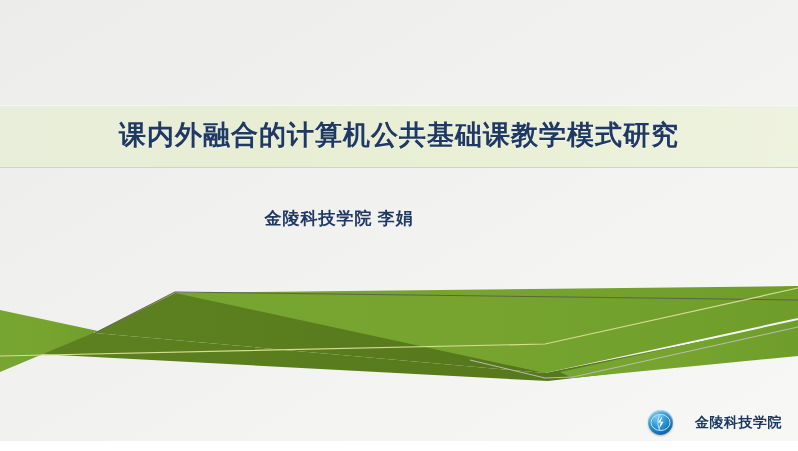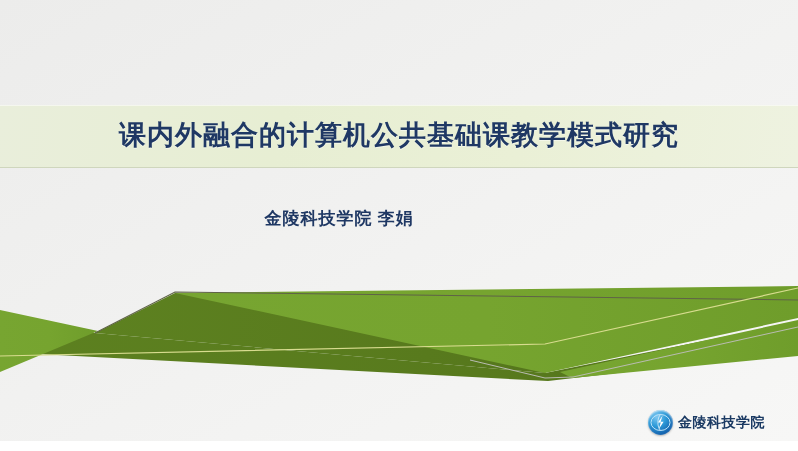--- a/index.html
+++ b/index.html
@@ -66,21 +66,21 @@
     height: 451px;
     pointer-events: none;
   }
   
   .footer-logo {
     position: absolute;
     left: 648px;
     top: 410px;
     display: flex;
     align-items: center;
-    gap: 5px;
+    gap: 22px;
   }
   .logo-mark {
     width: 25px;
     height: 25px;
     border-radius: 50%;
     background: radial-gradient(circle at 35% 28%, #7ec8f2 0%, #2d9ad8 38%, #1565b0 72%, #0c3f7d 100%);
     box-shadow: inset 0 1px 2px rgba(255,255,255,0.8), 0 1px 2px rgba(0,0,0,0.25);
     position: relative;
     flex: none;
   }

